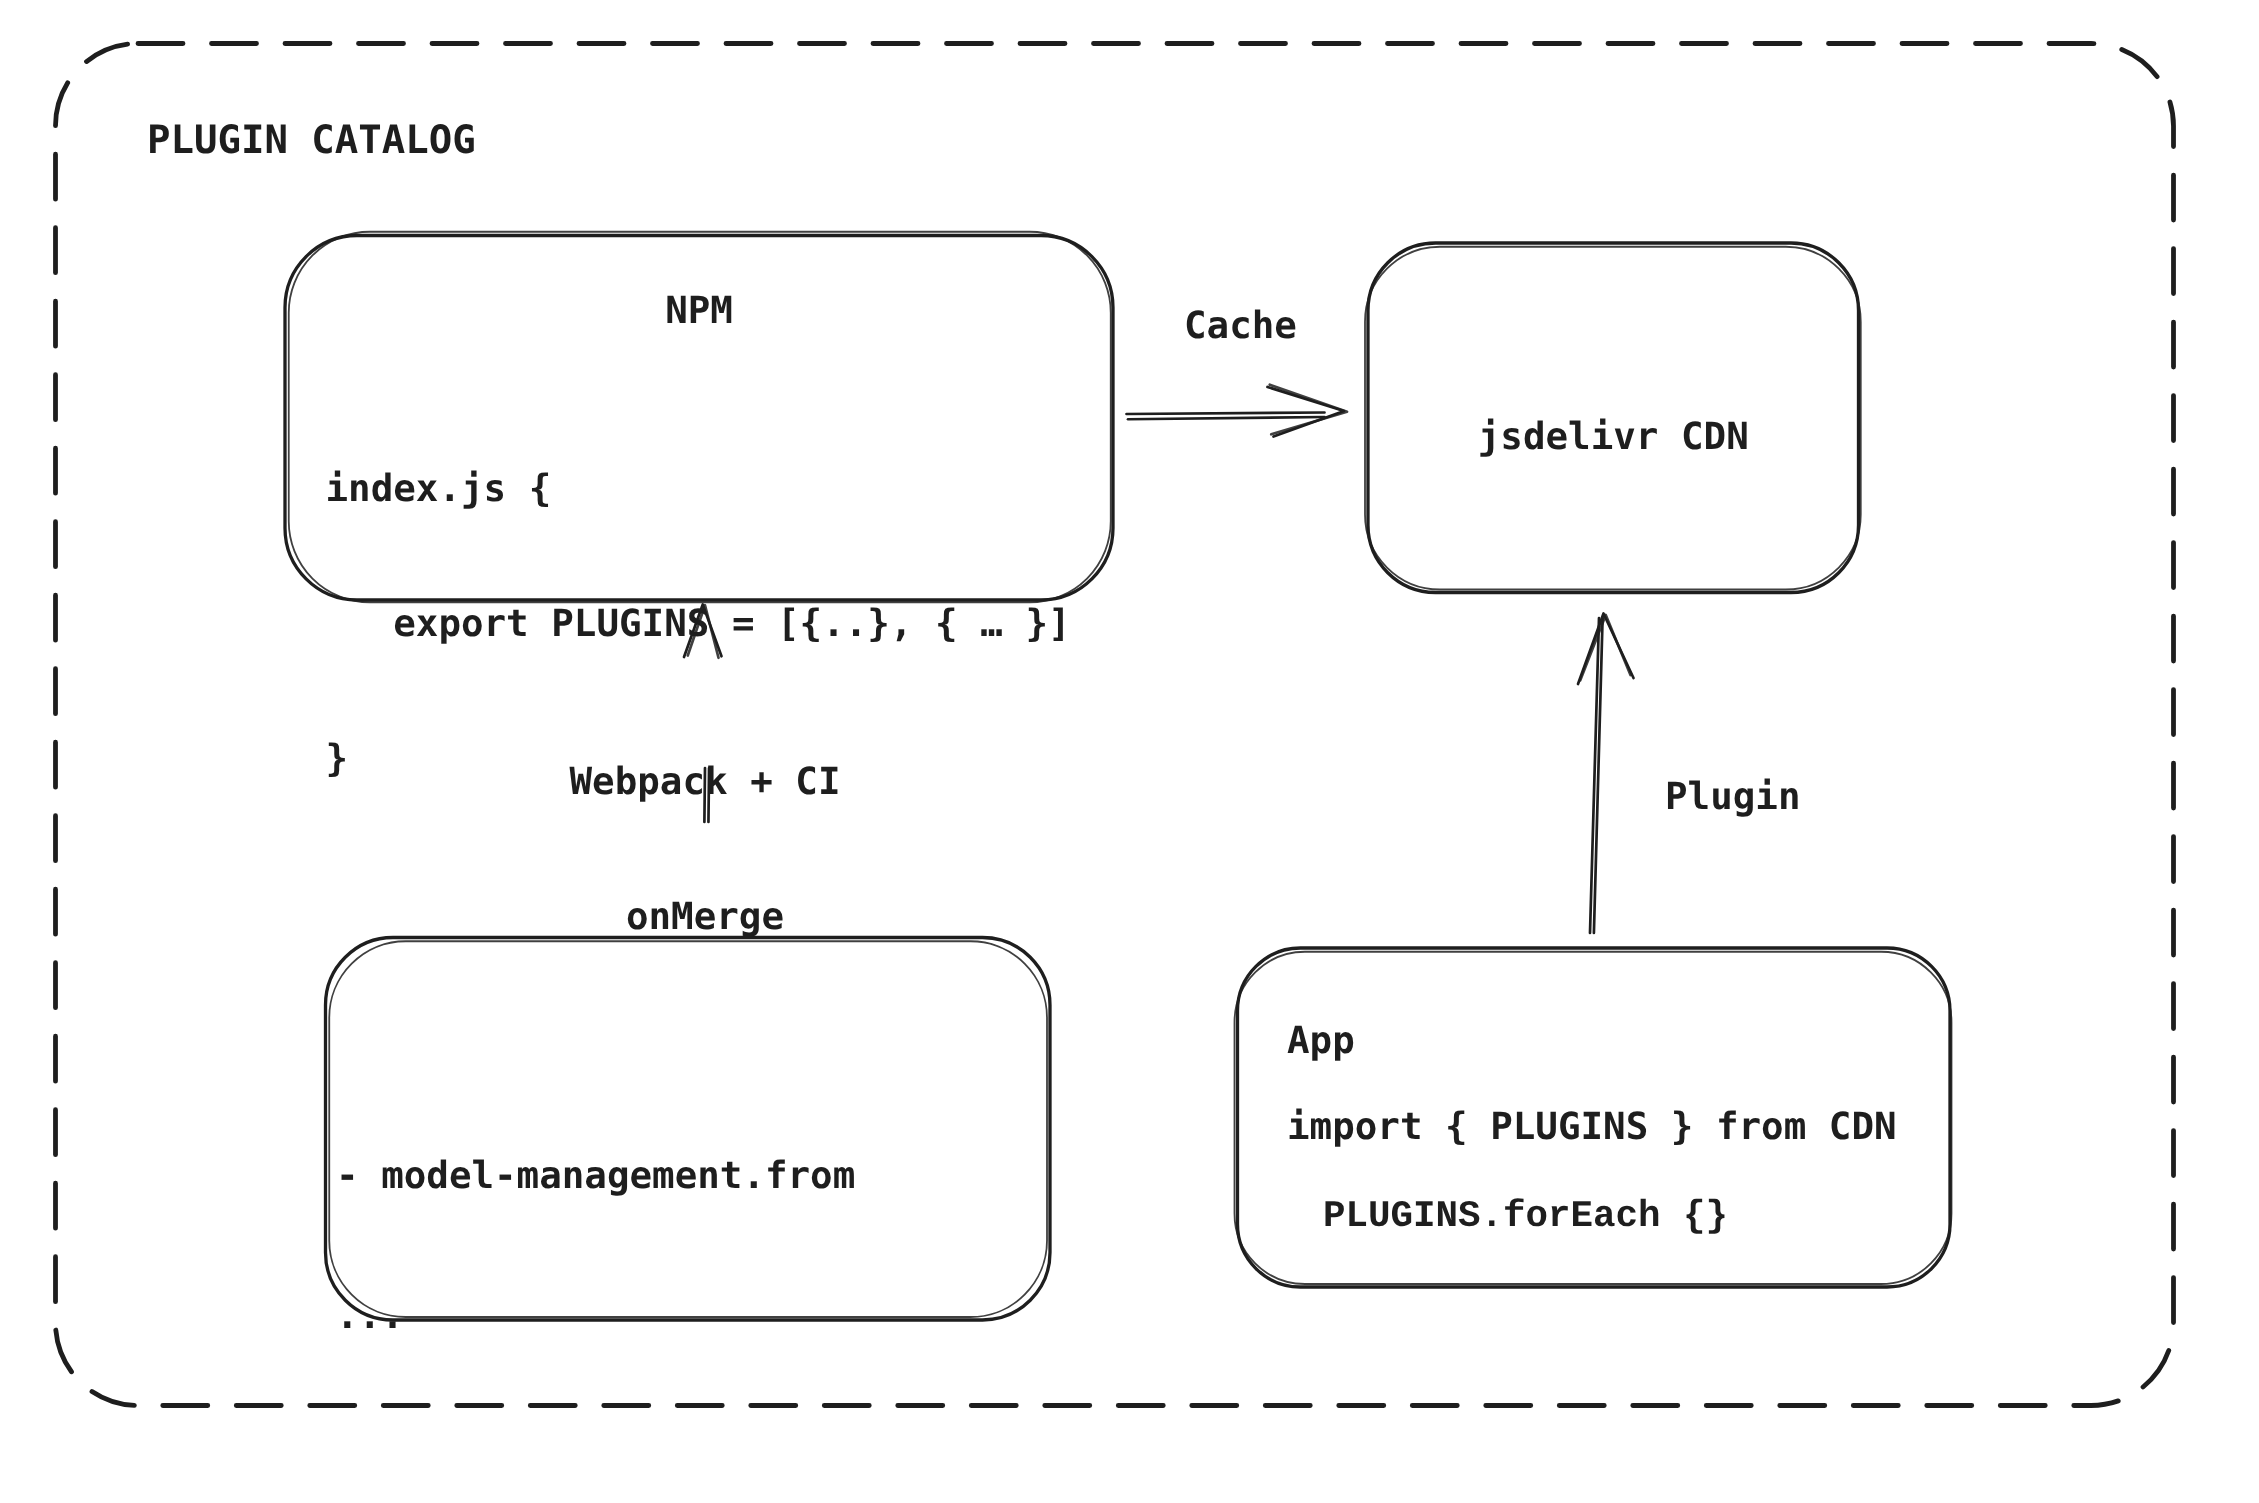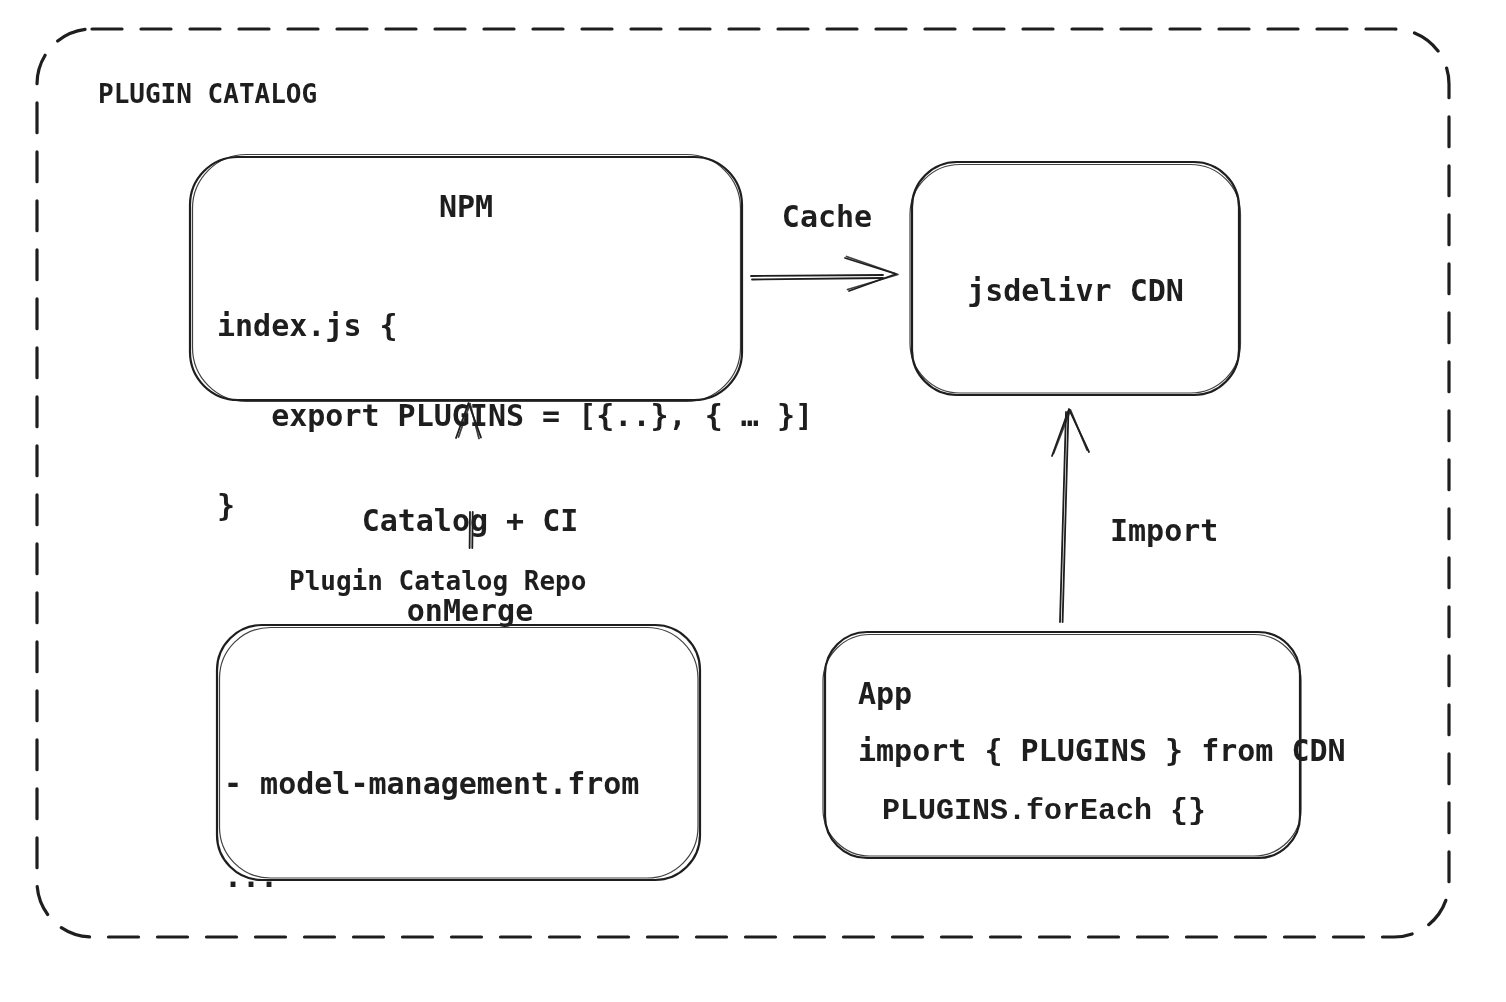--- a/index.html
+++ b/index.html
@@ -21,21 +21,21 @@
     left: 0; top: 0;
     width: 1506px;
     height: 1002px;
   }
   .txt {
     position: absolute;
     font-weight: 700;
     color: #1e1e1e;
     white-space: pre;
     line-height: 30px;
-    font-size: 30px;
+    font-size: 25px;
     letter-spacing: 0px;
   }
   .title {
     font-size: 26px;
     line-height: 32px;
   }
   .centered { text-align: center; }
   .code-block div { white-space: pre; }
 </style>
 </head>
@@ -96,29 +96,28 @@
     <div>index.js {</div>
     <div>   export PLUGINS = [{..}, { … }]</div>
     <div>}</div>
   </div>
 
   <div class="txt centered" style="left:757px; top:202px; width:140px;">Cache</div>
 
   <div class="txt centered" style="left:912px; top:276px; width:327px;">jsdelivr CDN</div>
 
   <div class="txt centered" style="left:329px; top:446px; width:282px;">
-    <div>Catalog + CI</div>
+    <div>Webpack + CI</div>
     <div>onMerge</div>
   </div>
 
-  <div class="txt title" style="left:289px; top:565px;">Plugin Catalog Repo</div>
   <div class="txt code-block" style="left:224px; top:706px; line-height:31px;">
     <div>- model-management.from</div>
     <div>...</div>
   </div>
 
-  <div class="txt" style="left:1110px; top:516px;">Import</div>
+  <div class="txt" style="left:1110px; top:516px;">Plugin</div>
 
   <div class="txt" style="left:858px; top:679px;text-align:right;">App</div>
   <div class="txt" style="left:858px; top:736px;">import { PLUGINS } from CDN</div>
   <div class="txt" style="left:882px; top:796px;font-family:Liberation Mono, monospace;">PLUGINS.forEach {}</div>
 
 </div>
 
 </body></html>

